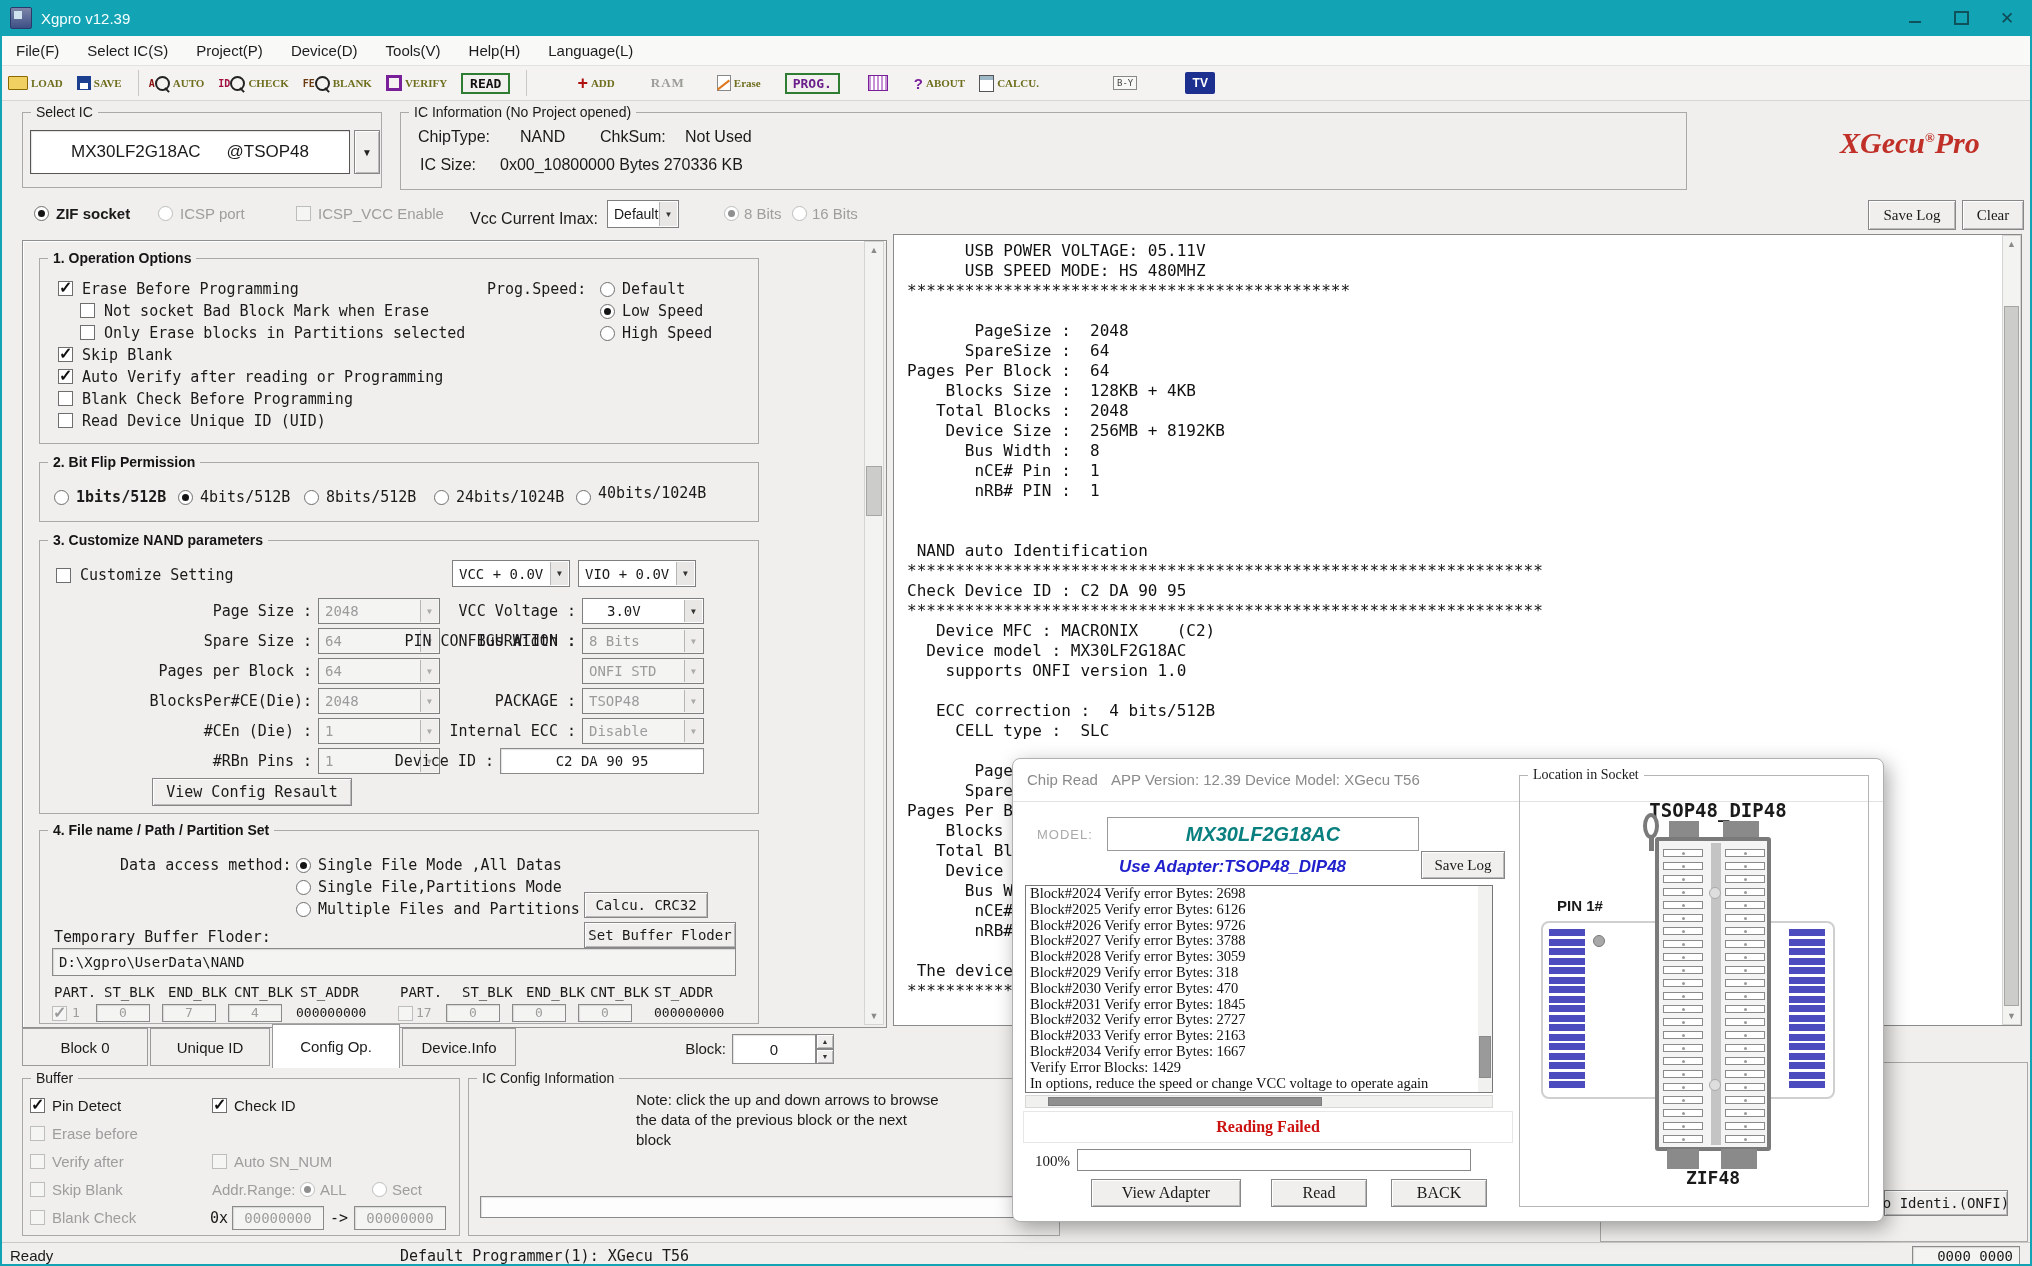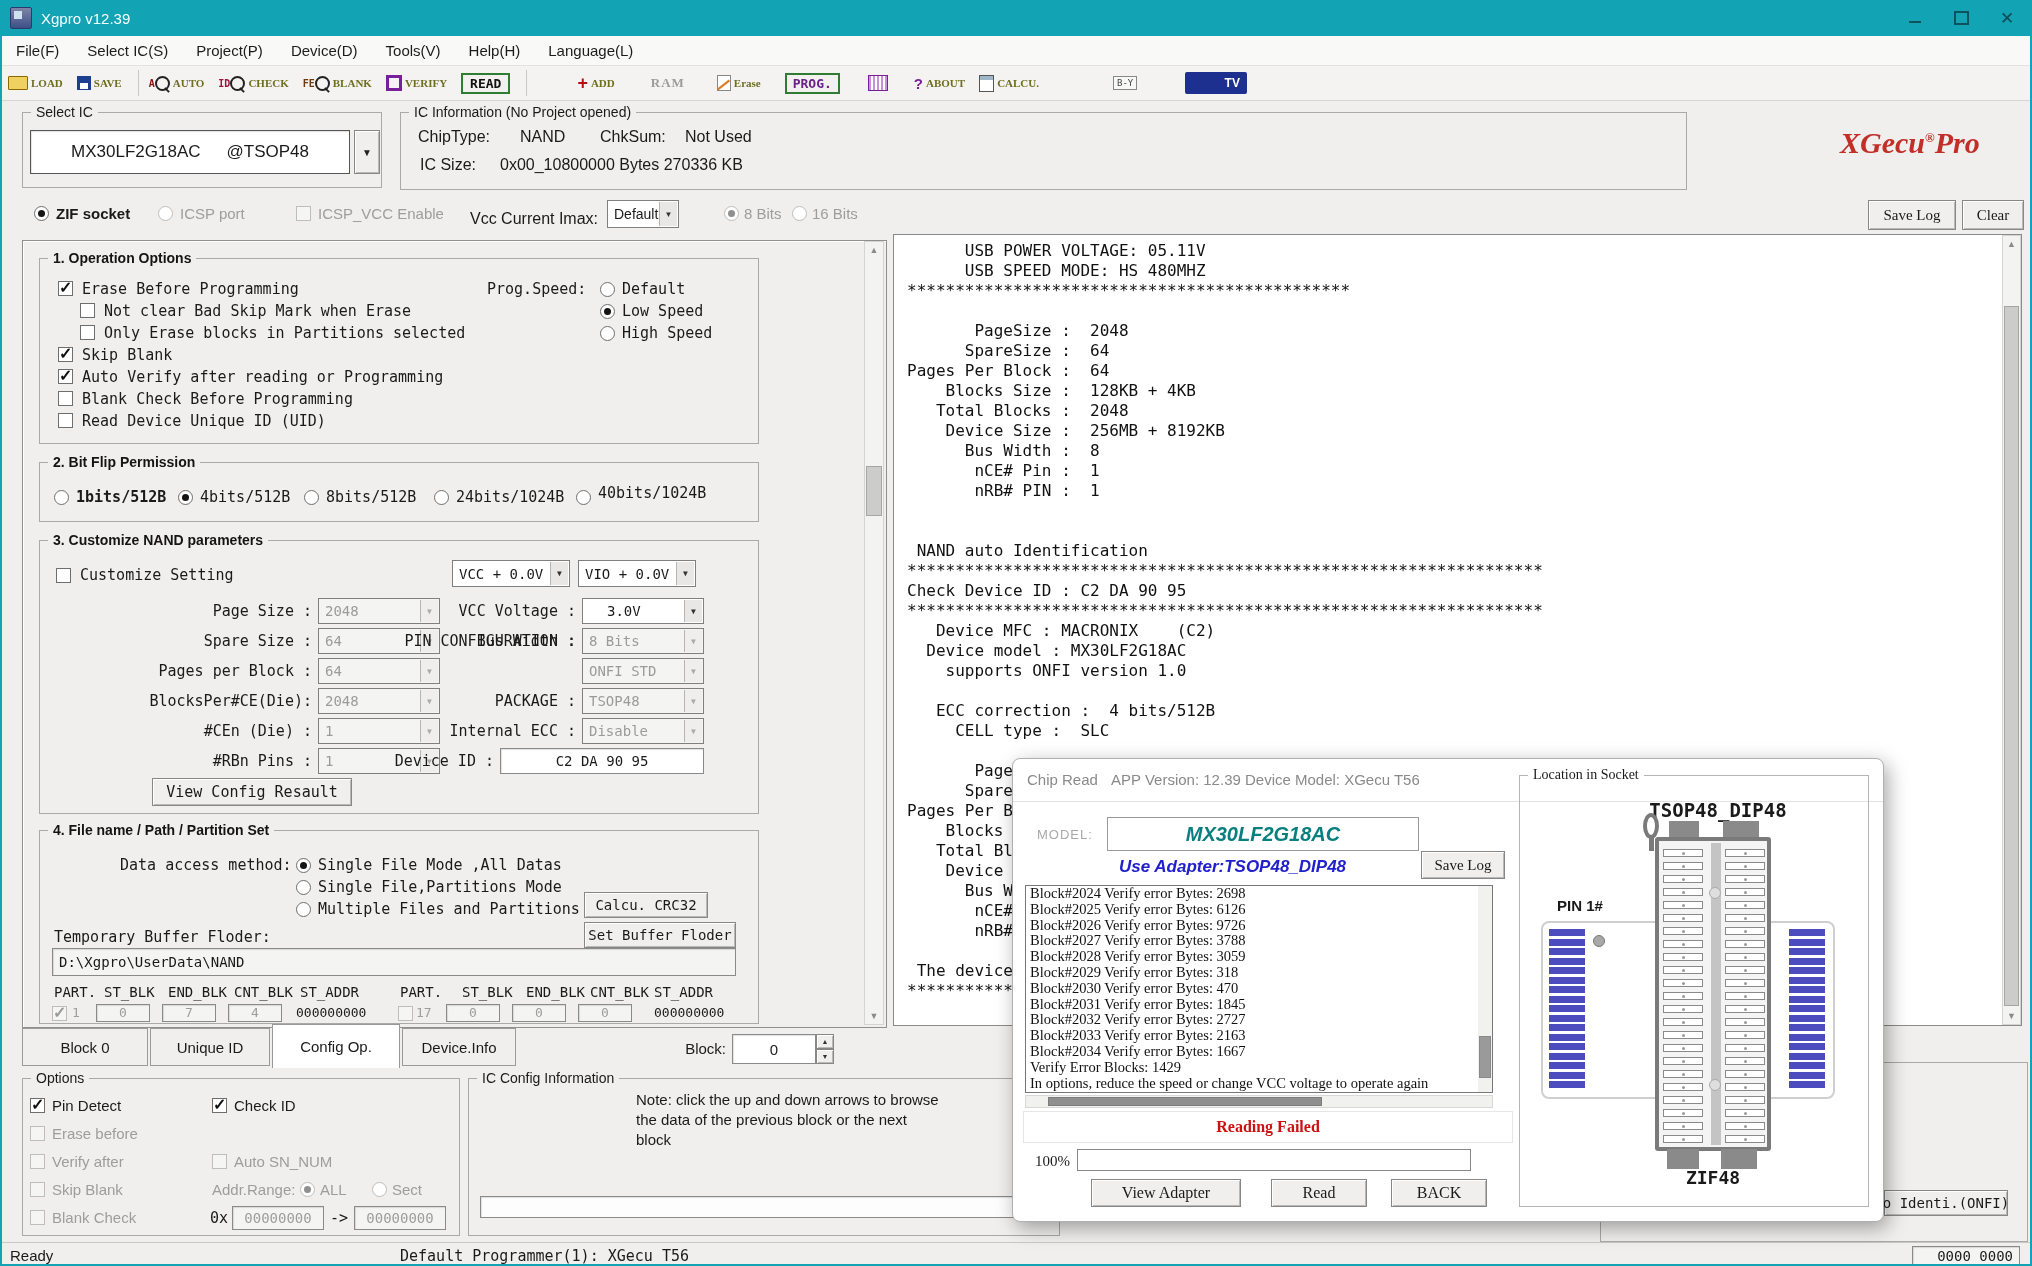--- a/index.html
+++ b/index.html
@@ -38,21 +38,21 @@
   .readbox{border:2px solid #2e7d32;background:#f2f1ef;padding:1px 7px;font-weight:bold;font-size:13px;color:#111;font-family:"DejaVu Sans Mono",monospace;}
   .progbox{border:2px solid #2e7d32;background:#f2f1ef;padding:1px 6px;font-weight:bold;font-size:13px;color:#6a1f8a;font-family:"DejaVu Sans Mono",monospace;}
   .ic-plus{color:#b01010;font-weight:bold;font-size:18px;}
   .ramlab{color:#9c9c98;font-weight:bold;font-size:13px;letter-spacing:1px;font-family:"Liberation Serif",serif;}
   .ic-note{width:12px;height:14px;background:#fff;border:1px solid #888;display:inline-block;position:relative;}
   .ic-note::after{content:"";position:absolute;left:-2px;top:8px;width:15px;height:2px;background:#e07820;transform:rotate(-38deg);}
   .ic-grid{width:18px;height:14px;border:1px solid #7a1f9a;background:repeating-linear-gradient(90deg,#c791d6 0 2px,#fff 2px 4px);display:inline-block;}
   .ic-q{color:#7a1f9a;font-weight:bold;font-size:15px;}
   .ic-calc{width:13px;height:15px;border:1px solid #555;background:linear-gradient(#9fb8c8 0 4px,#fff 4px);display:inline-block;}
   .ic-by{font-size:9px;border:1px solid #888;padding:1px 3px;color:#444;background:#f8f8f6;font-family:"DejaVu Sans Mono",monospace;}
-  .ic-tv{width:30px;height:22px;background:#1d2f8f;color:#fff;font-weight:bold;font-size:12px;display:inline-flex;align-items:center;justify-content:center;border-radius:2px;padding-left:32px;}
+  .ic-tv{width:30px;height:22px;background:#1d2f8f;color:#fff;font-weight:bold;font-size:12px;display:inline-flex;align-items:center;justify-content:center;border-radius:2px;}
   
   .grp{position:absolute;border:1px solid #a9a9a9;}
   .gt{position:absolute;top:-9px;left:8px;background:#f0efed;padding:0 5px;font-size:14px;white-space:nowrap;}
   .gt.b{font-weight:bold;color:#141414;}
   .gt.w{background:#fff;}
   
   .cb{position:absolute;width:15px;height:15px;background:#fff;border:1px solid #6e6e6e;box-sizing:border-box;}
   .cb.ck::after{content:"✓";position:absolute;left:0px;top:-4px;font-size:16px;font-weight:bold;color:#101010;}
   .cb.dis{border-color:#bdbdbd;background:#f5f5f3;}
   .cb.dis.ck::after{color:#9a9a9a;}
@@ -234,21 +234,21 @@
     <span class="sb-arrow" style="bottom:3px;">▼</span>
     <span class="sb-thumb" style="left:1px;top:224px;width:16px;height:50px;"></span>
   </div>
 
   <div class="grp" style="left:39px;top:258px;width:718px;height:184px;">
     <span class="gt b">1. Operation Options</span>
   </div>
   <span class="cb ck" style="left:58px;top:281px;"></span>
   <span class="lab mono" style="left:82px;top:280px;">Erase Before Programming</span>
   <span class="cb" style="left:80px;top:303px;"></span>
-  <span class="lab mono" style="left:104px;top:302px;">Not clear Bad Skip Mark when Erase</span>
+  <span class="lab mono" style="left:104px;top:302px;">Not socket Bad Block Mark when Erase</span>
   <span class="cb" style="left:80px;top:325px;"></span>
   <span class="lab mono" style="left:104px;top:324px;">Only Erase blocks in Partitions selected</span>
   <span class="cb ck" style="left:58px;top:347px;"></span>
   <span class="lab mono" style="left:82px;top:346px;">Skip Blank</span>
   <span class="cb ck" style="left:58px;top:369px;"></span>
   <span class="lab mono" style="left:82px;top:368px;">Auto Verify after reading or Programming</span>
   <span class="cb" style="left:58px;top:391px;"></span>
   <span class="lab mono" style="left:82px;top:390px;">Blank Check Before Programming</span>
   <span class="cb" style="left:58px;top:413px;"></span>
   <span class="lab mono" style="left:82px;top:412px;">Read Device Unique ID (UID)</span>
@@ -393,21 +393,21 @@
   <span class="lab" style="left:674px;top:1040px;width:52px;text-align:right;font-size:15px;">Block:</span>
   <div class="sunk" style="left:732px;top:1034px;width:84px;height:30px;display:flex;align-items:center;justify-content:center;font-size:15px;">0</div>
   <div class="btn" style="left:816px;top:1034px;width:18px;height:15px;font-size:7px;color:#333;">
       <span>▲</span>
     </div>
   <div class="btn" style="left:816px;top:1049px;width:18px;height:15px;font-size:7px;color:#333;">
       <span>▼</span>
     </div>
 
   <div class="grp" style="left:22px;top:1078px;width:436px;height:156px;">
-    <span class="gt">Options</span>
+    <span class="gt">Buffer</span>
   </div>
   <span class="cb ck" style="left:30px;top:1098px;"></span>
   <span class="lab" style="left:52px;top:1097px;">Pin Detect</span>
   <span class="cb ck" style="left:212px;top:1098px;"></span>
   <span class="lab" style="left:234px;top:1097px;">Check ID</span>
   <span class="cb dis" style="left:30px;top:1126px;"></span>
   <span class="lab dim" style="left:52px;top:1125px;">Erase before</span>
   <span class="cb dis" style="left:30px;top:1154px;"></span>
   <span class="lab dim" style="left:52px;top:1153px;">Verify after</span>
   <span class="cb dis" style="left:212px;top:1154px;"></span>

